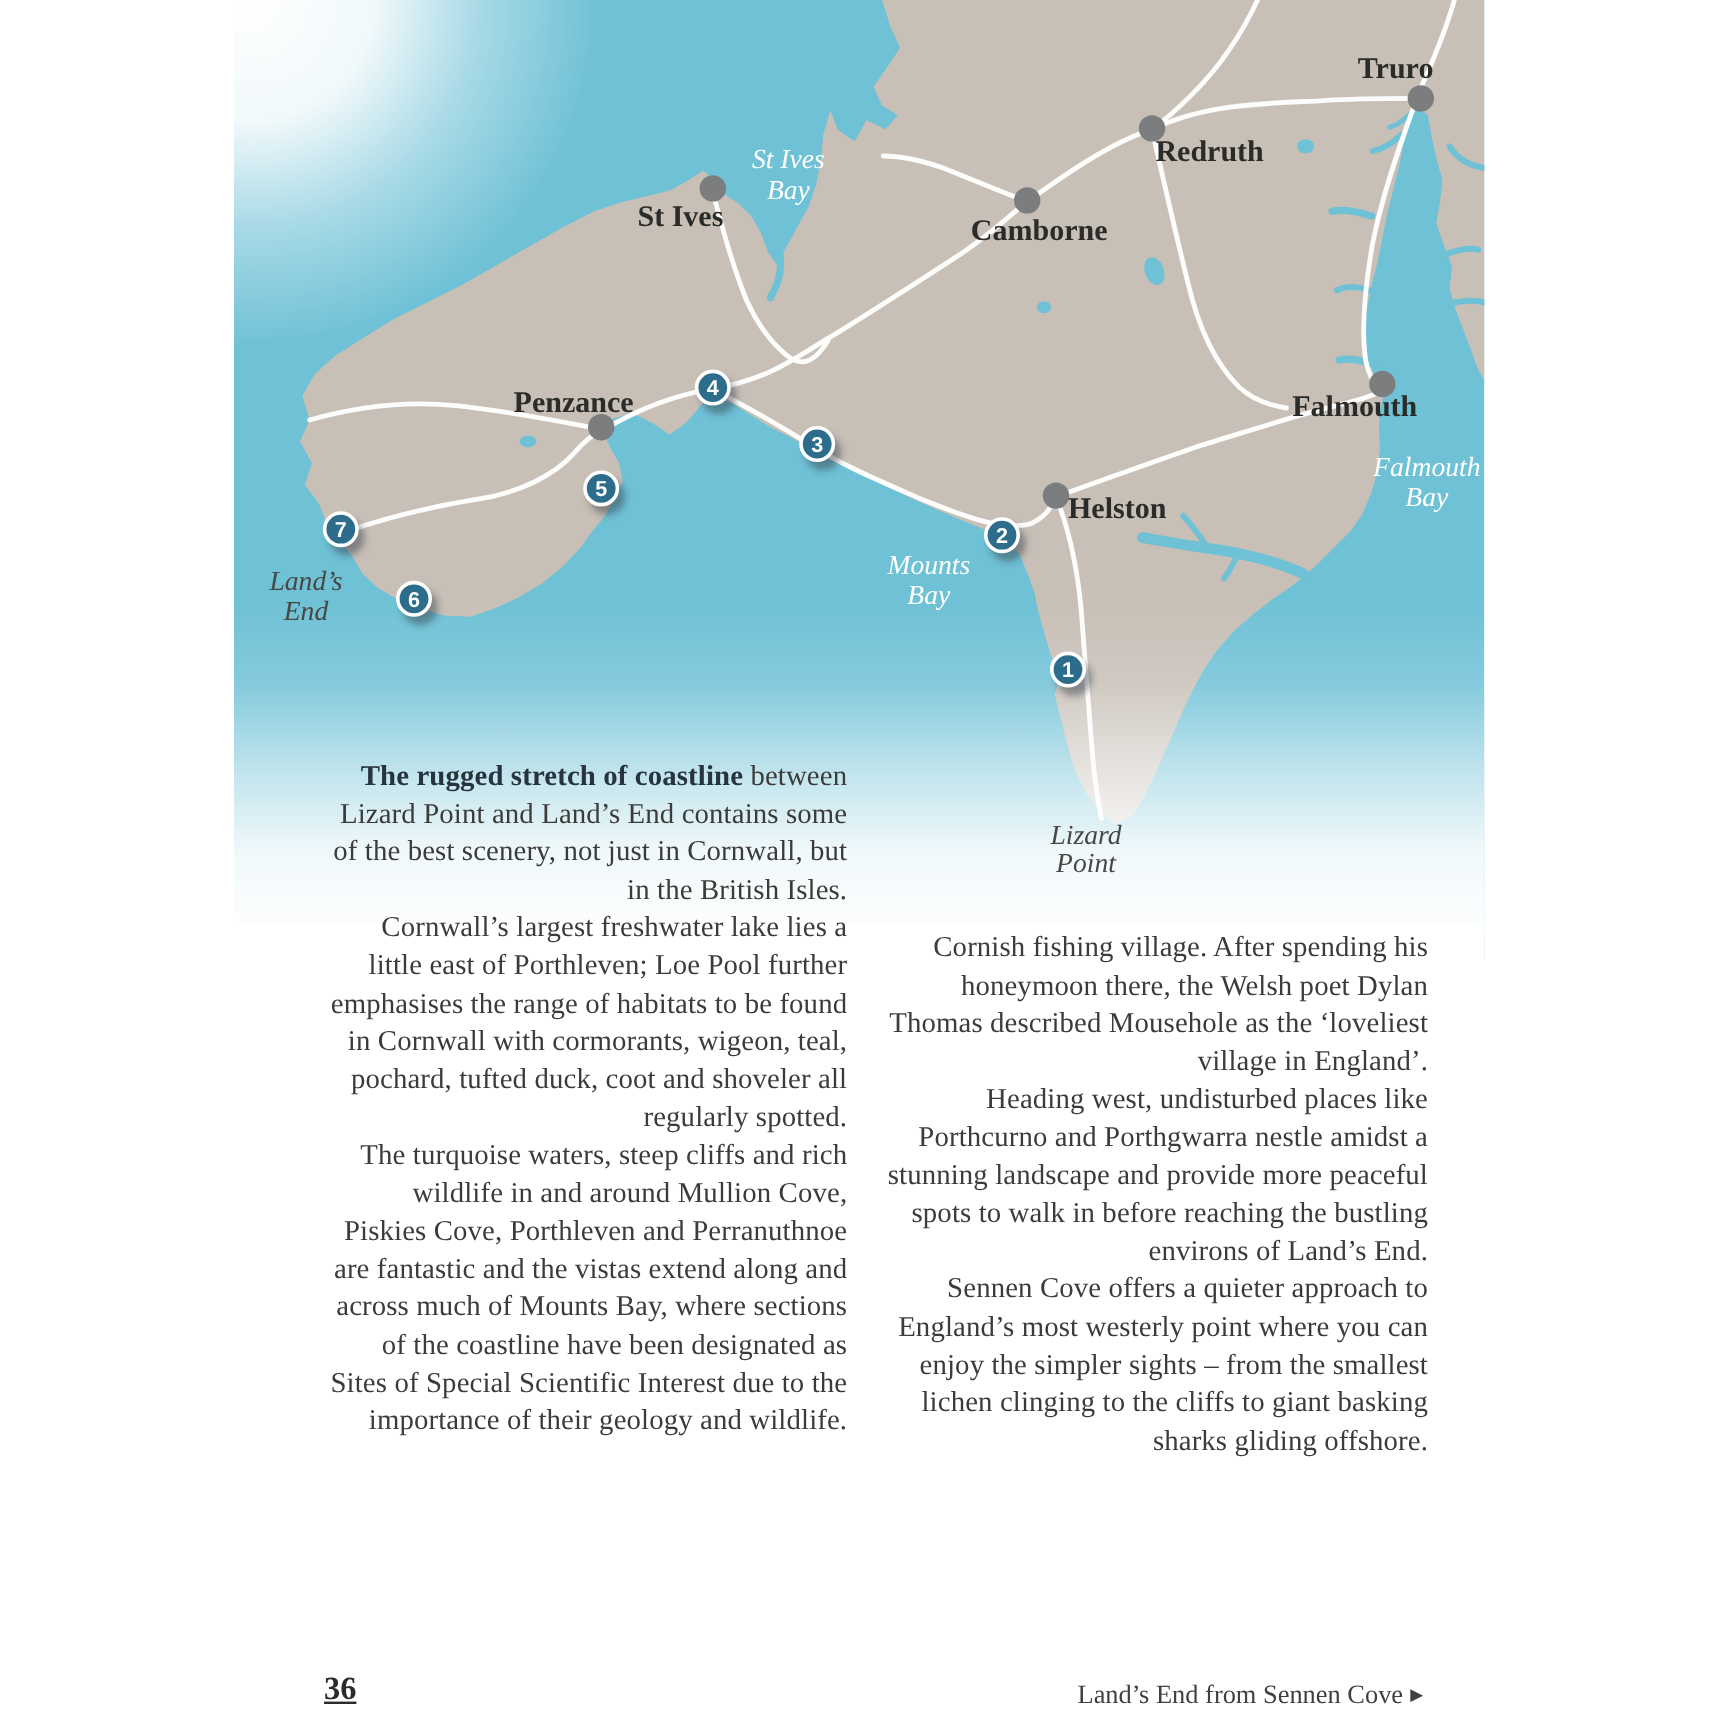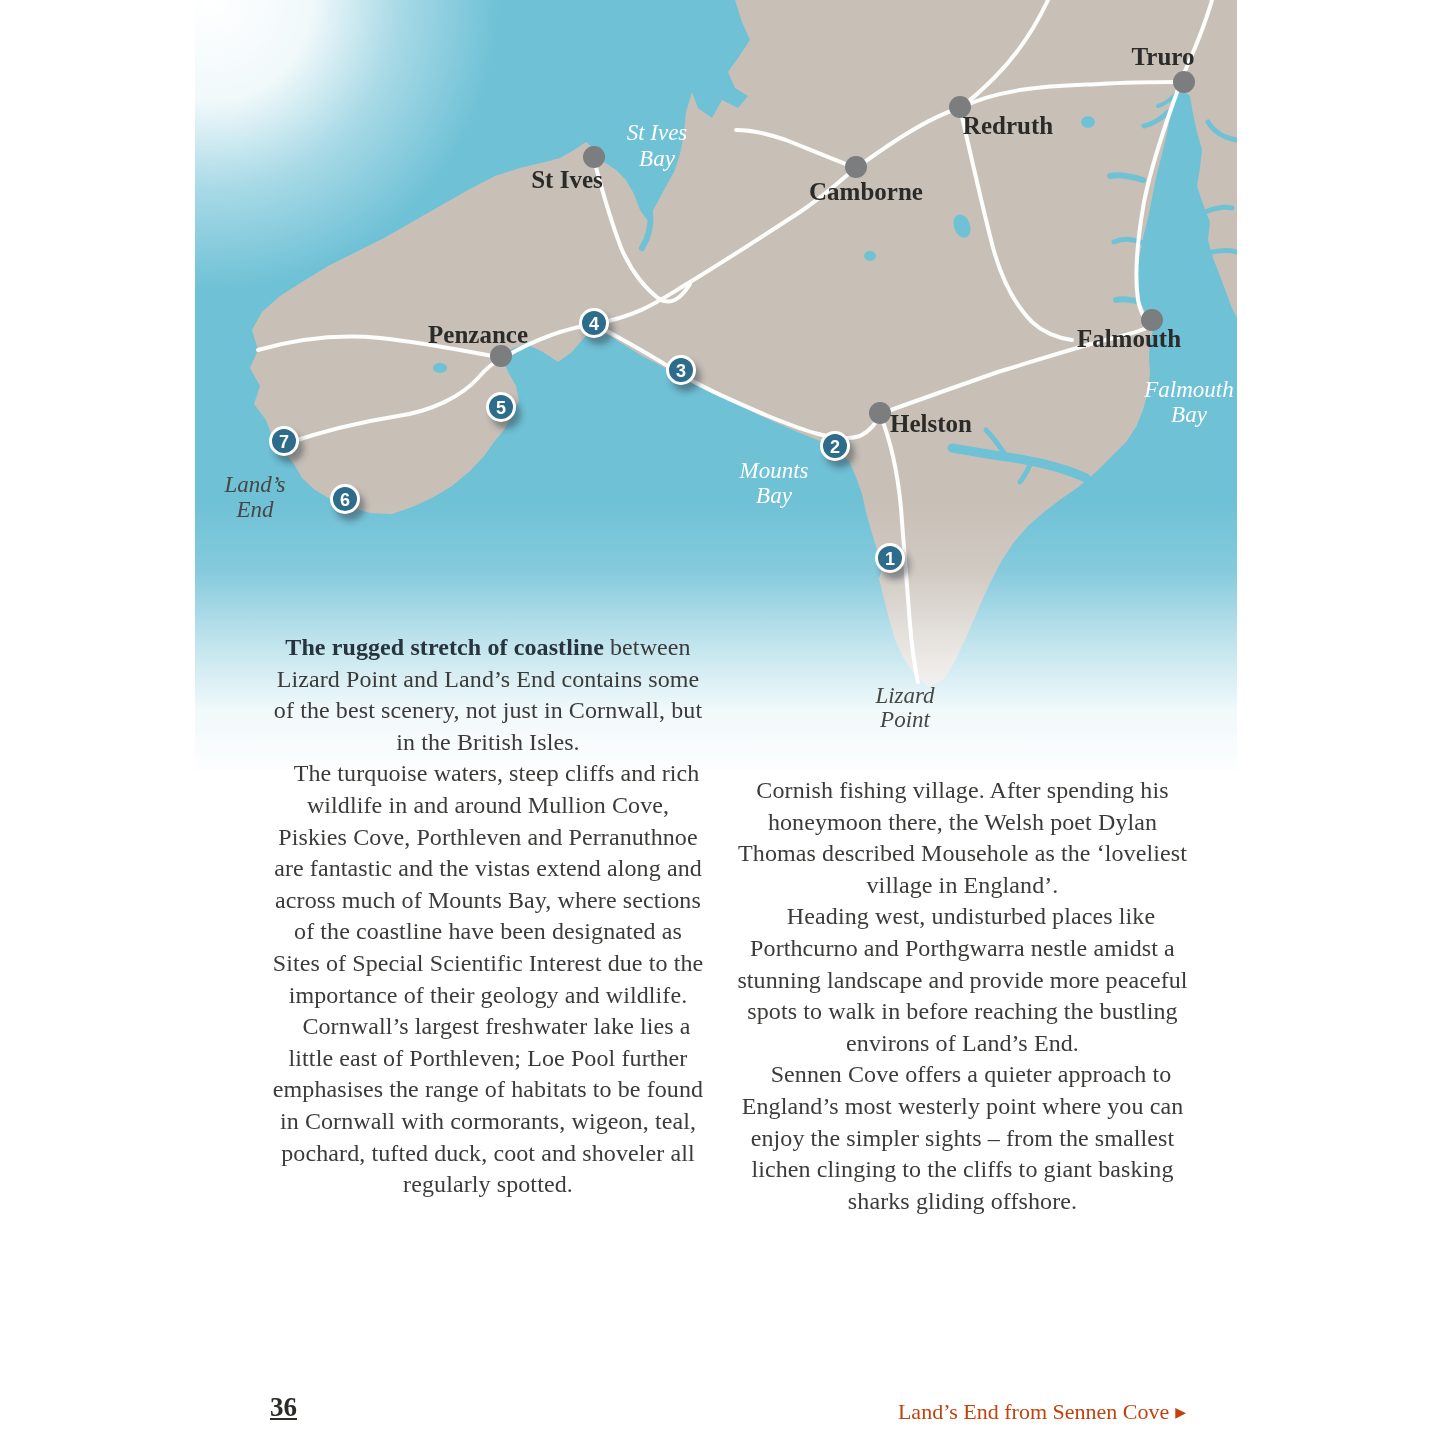--- a/index.html
+++ b/index.html
@@ -3,31 +3,31 @@
 <meta charset="utf-8">
 <style>
   html,body{margin:0;padding:0;background:#ffffff;}
   .page{
     position:relative;width:1440px;height:1440px;background:#ffffff;
     overflow:hidden;font-family:"Liberation Serif",serif;
   }
   .map-wrap{position:absolute;left:0;top:0;width:1440px;height:830px;}
   .map-wrap svg{display:block;}
   .col{position:absolute;color:#3b3b39;font-size:24px;line-height:31.6px;
-       text-align:center;letter-spacing:0.1px;}
+       text-align:right;letter-spacing:0.1px;}
   .col p{margin:0;}
   .col p.indent{text-indent:17px;}
   .col-left{left:270px;top:632px;width:436px;}
   .col-right{left:735px;top:775px;width:455px;}
   .lead{font-weight:bold;color:#27333d;}
   .footer-page-num{
     position:absolute;left:270px;top:1392px;font-size:27px;font-weight:bold;color:#2b2b28;text-decoration:underline;
   }
   .footer-right{
-    position:absolute;right:254px;top:1399px;font-size:22px;color:#c2410c;white-space:nowrap;
+    position:absolute;right:254px;top:1399px;font-size:22px;color:#404040;white-space:nowrap;
   }
   .footer-right .arrow{font-size:14px;display:inline-block;transform:translateY(-2px);margin-left:6px;}
 </style>
 </head>
 <body>
 
 <div class="page">
 
   <div class="map-wrap">
     <svg id="map-svg" width="1440" height="830" viewBox="0 0 1440 830" xmlns="http://www.w3.org/2000/svg">
@@ -182,22 +182,22 @@
               <circle cx="284" cy="441" r="13.5" fill="#2d6d8b" stroke="#ffffff" stroke-width="3"></circle>
               <text x="284" y="447.5" text-anchor="middle" fill="#ffffff" font-family="&quot;Liberation Sans&quot;,sans-serif" font-size="18" font-weight="bold">7</text>
             </g>
           </g>
       </g>
     </svg>
   </div>
 
   <div class="col col-left">
     <p><span class="lead">The rugged stretch of coastline</span><span> between Lizard Point and Land’s End contains some of the best scenery, not just in Cornwall, but in the British Isles.</span></p>
+    <p class="indent">Cornwall’s largest freshwater lake lies a little east of Porthleven; Loe Pool further emphasises the range of habitats to be found in Cornwall with cormorants, wigeon, teal, pochard, tufted duck, coot and shoveler all regularly spotted.</p>
     <p class="indent">The turquoise waters, steep cliffs and rich wildlife in and around Mullion Cove, Piskies Cove, Porthleven and Perranuthnoe are fantastic and the vistas extend along and across much of Mounts Bay, where sections of the coastline have been designated as Sites of Special Scientific Interest due to the importance of their geology and wildlife.</p>
-    <p class="indent">Cornwall’s largest freshwater lake lies a little east of Porthleven; Loe Pool further emphasises the range of habitats to be found in Cornwall with cormorants, wigeon, teal, pochard, tufted duck, coot and shoveler all regularly spotted.</p>
   </div>
 
   <div class="col col-right">
     <p>Cornish fishing village. After spending his honeymoon there, the Welsh poet Dylan Thomas described Mousehole as the ‘loveliest village in England’.</p>
     <p class="indent">Heading west, undisturbed places like Porthcurno and Porthgwarra nestle amidst a stunning landscape and provide more peaceful spots to walk in before reaching the bustling environs of Land’s End.</p>
     <p class="indent">Sennen Cove offers a quieter approach to England’s most westerly point where you can enjoy the simpler sights – from the smallest lichen clinging to the cliffs to giant basking sharks gliding offshore.</p>
   </div>
 
   <div class="footer-page-num">36</div>
   <div class="footer-right"><span>Land’s End from Sennen Cove</span><span class="arrow">▶</span></div>

